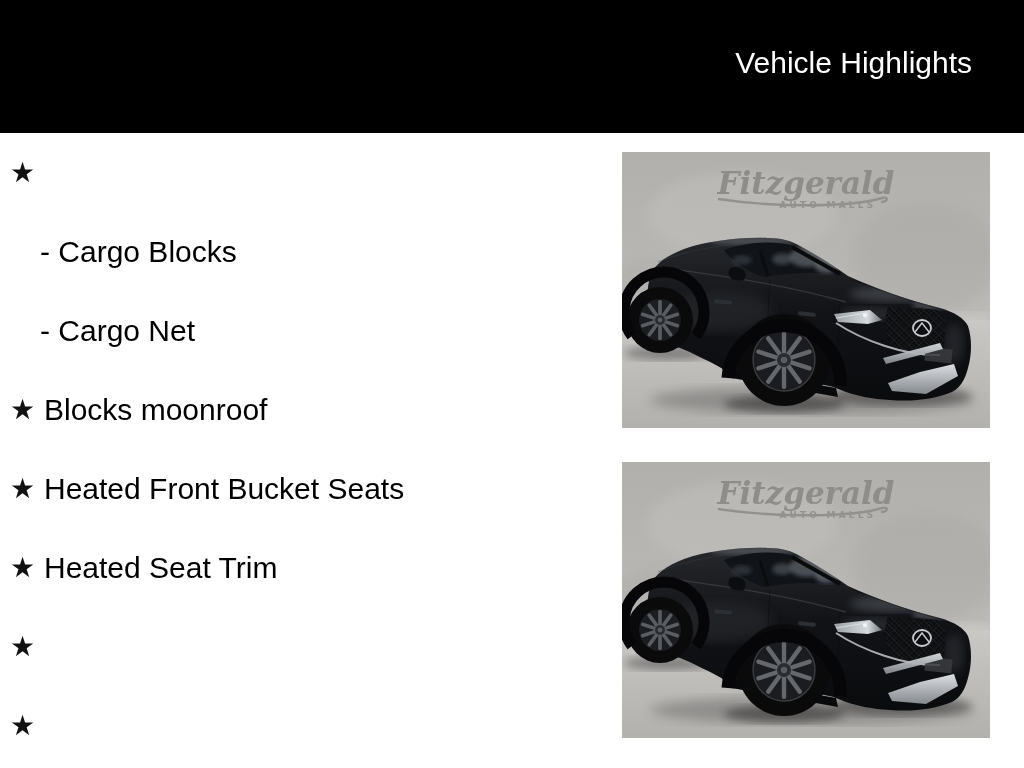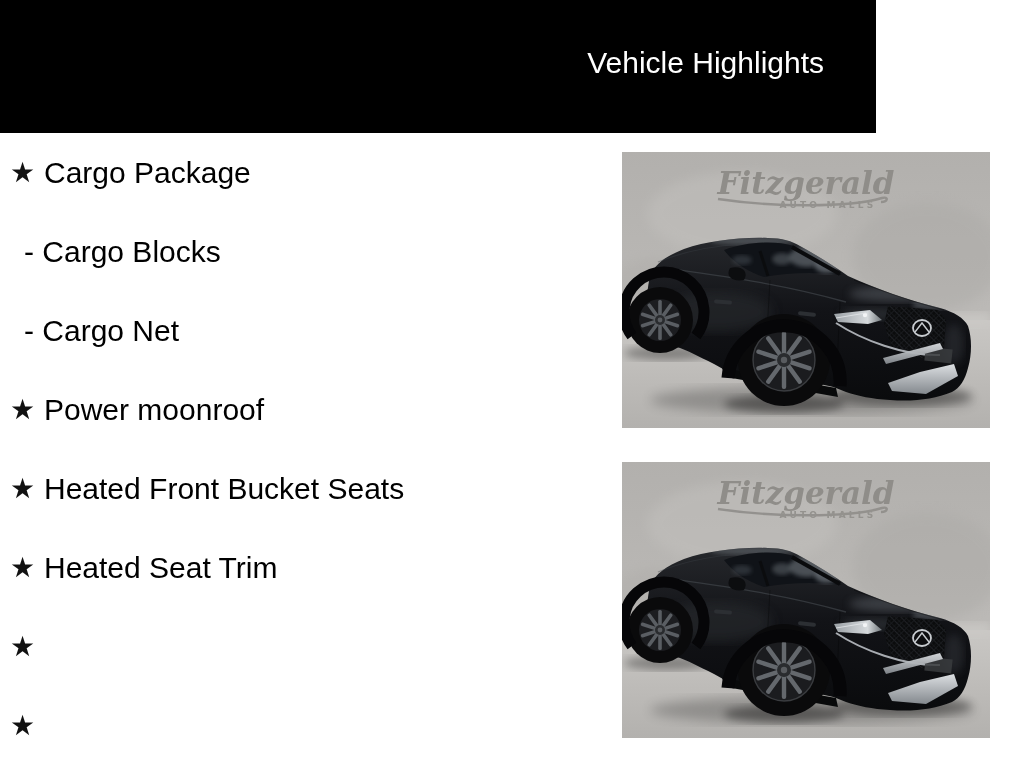--- a/index.html
+++ b/index.html
@@ -3,72 +3,71 @@
 <meta charset="utf-8">
 <style>
   html,body{margin:0;padding:0;}
   body{
     width:1024px;height:768px;position:relative;overflow:hidden;
     background:#ffffff;
     font-family:"Liberation Sans", sans-serif;
   }
   
   .header{
-    position:absolute;left:0;top:0;width:876px;height:133px;
+    position:absolute;left:0;top:0;width:1024px;height:133px;
     background:#000000;
   }
   .header-title{
     position:absolute;top:47px;right:52px;
     color:#ffffff;font-size:30px;line-height:32px;white-space:nowrap;
   }
   
   .highlights{
     position:absolute;left:0;top:133px;width:610px;
   }
   .hl-row{
     height:79px;display:flex;align-items:center;
     padding-left:10px;box-sizing:border-box;
     font-size:30px;color:#000000;white-space:nowrap;
   }
   .hl-row .star{
     width:34px;flex:0 0 34px;font-size:28px;line-height:1;
     color:#111111;
     font-family:"DejaVu Sans", sans-serif;
   }
-  .hl-row.sub{padding-left:24px;text-align:center;}
+  .hl-row.sub{padding-left:40px;text-align:center;}
   
   .photo{
     position:absolute;left:622px;width:368px;height:276px;
   }
   .photo svg{display:block;width:368px;height:276px;}
   #photo-1{top:152px;}
   #photo-2{top:462px;}
   .defs-holder{position:absolute;width:0;height:0;overflow:hidden;}
 </style>
 </head>
 <body>
 
 <div class="header">
   <div class="header-title">Vehicle Highlights</div>
 </div>
 
 <div class="highlights" id="highlights-list">
     <div class="hl-row">
       <span class="star">★</span>
-      <span>Cargo Package</span>
     </div>
     <div class="hl-row sub">
       <span>- Cargo Blocks</span>
     </div>
     <div class="hl-row sub">
       <span>- Cargo Net</span>
     </div>
     <div class="hl-row">
       <span class="star">★</span>
-      <span>Power moonroof</span>
+      <span>Blocks moonroof</span>
     </div>
     <div class="hl-row">
       <span class="star">★</span>
       <span>Heated Front Bucket Seats</span>
     </div>
     <div class="hl-row">
       <span class="star">★</span>
       <span>Heated Seat Trim</span>
     </div>
     <div class="hl-row">

